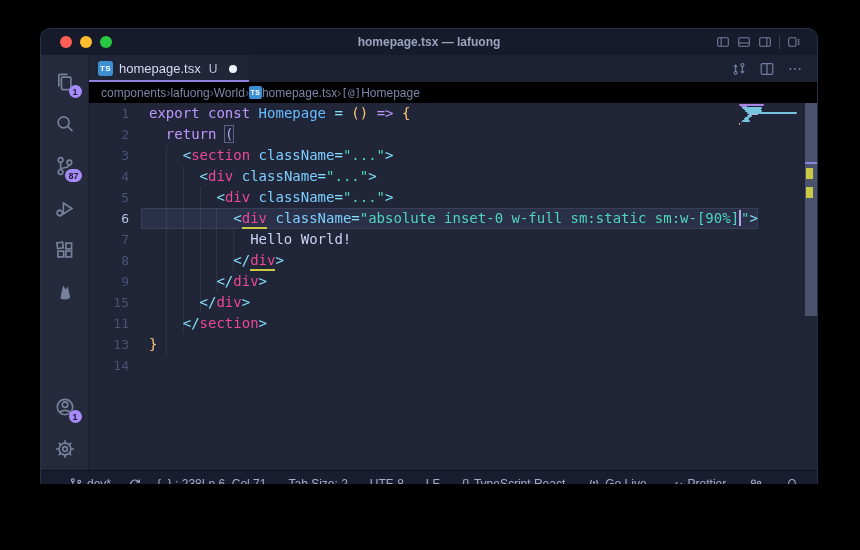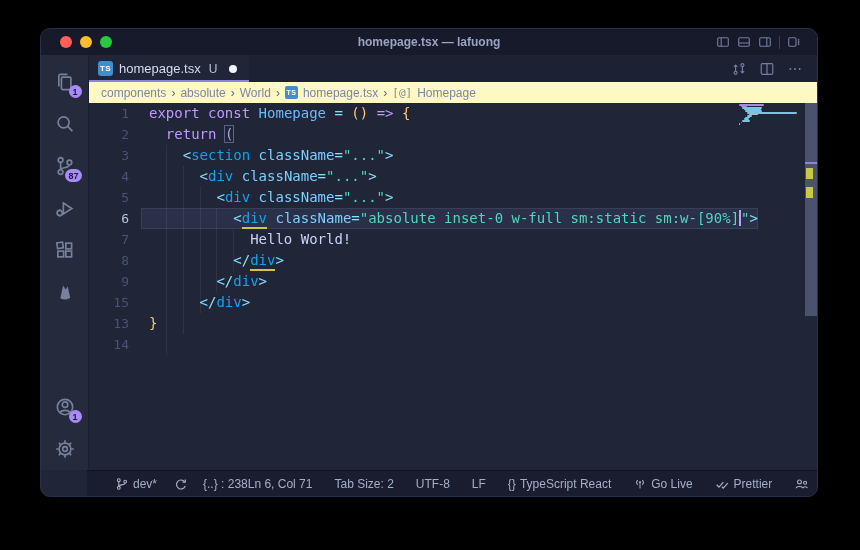--- a/index.html
+++ b/index.html
@@ -1,16 +1,16 @@
 <!DOCTYPE html>
 <html><head>
 <meta charset="utf-8">
 <style>
   html,body{margin:0;padding:0;background:#000;}
-  .stage{position:relative;width:860px;height:550px;background:#000;overflow:hidden;
+  .stage{position:relative;width:860px;height:484px;background:#000;overflow:hidden;
          font-family:"Liberation Sans",sans-serif;-webkit-font-smoothing:antialiased;}
   .window{position:absolute;left:40px;top:28px;width:778px;height:469px;
           background:#202537;border-radius:10px;overflow:hidden;
           box-shadow:0 18px 50px rgba(0,0,0,.6);border:1px solid #2a3048;
           display:flex;flex-direction:column;box-sizing:border-box;}
   
   .titlebar{height:26px;flex:0 0 26px;background:#161a2a;display:flex;align-items:center;position:relative;}
   .traffic{display:flex;gap:8px;margin-left:19px;}
   .tl{width:12px;height:12px;border-radius:50%;}
   .tl.red{background:#ff5f57}.tl.yellow{background:#febc2e}.tl.green{background:#28c840}
@@ -30,53 +30,53 @@
   .tabbar{height:27px;flex:0 0 27px;background:#1c2133;display:flex;align-items:stretch;position:relative;}
   .tab{display:flex;align-items:center;gap:6px;padding:0 12px 0 9px;background:#202537;position:relative;cursor:pointer;}
   .tab:after{content:"";position:absolute;left:0;right:0;bottom:0;height:2px;background:#8d83dc;}
   .ts-chip{width:15px;height:15px;border-radius:3px;background:#3d8fd1;color:#fff;font-size:8px;font-weight:700;
            display:flex;align-items:center;justify-content:center;letter-spacing:.3px;}
   .tab-label{font-size:13px;color:#d5dbf0;}
   .tab-git{font-size:12px;color:#b9c1dd;margin-left:2px;}
   .dirty-dot{width:8px;height:8px;border-radius:50%;background:#f2f4fb;margin-left:6px;}
   .ed-actions{position:absolute;right:14px;top:0;height:27px;display:flex;align-items:center;gap:12px;}
   
-  .breadcrumbs{height:21px;flex:0 0 21px;background:#fef9c3;display:flex;align-items:center;
-               padding-left:12px;font-size:12px;color:#7c86a8;gap:5px;}
+  .breadcrumbs{height:21px;flex:0 0 21px;background:#000000;display:flex;align-items:center;
+               padding-left:12px;font-size:12px;color:#7c86a8;}
   .crumb{cursor:pointer;}
   .crumb-sep{color:#5a6484;font-size:12px;}
   .ts-chip.small{width:13px;height:13px;font-size:7px;border-radius:2px;}
   .symbol-glyph{font-family:"DejaVu Sans Mono",monospace;font-size:11px;color:#7e88ab;}
   
   .editor{flex:1;position:relative;background:#202537;overflow:hidden;
           font-family:"DejaVu Sans Mono",monospace;font-size:14px;line-height:21px;}
   .code-lines{position:absolute;left:0;top:0;right:80px;}
   .code-line{display:flex;height:21px;}
   .gutter{flex:0 0 52px;text-align:right;padding-right:12px;box-sizing:border-box;color:#4a5273;font-size:13px;cursor:pointer;}
   .code-line.current .gutter{color:#b8c1e3;}
   .line-content{flex:1;white-space:pre;color:#c8d3f5;}
   .code-line.current .line-content{background:rgba(90,102,150,.18);box-shadow:inset 0 0 0 1px rgba(132,142,192,.16);}
   .line-content{padding-left:8px;}
-  .kw{color:#c099ff}.comp{color:#65bcff}.punct{color:#86e1fc}.tag{color:#0ea5e9}
+  .kw{color:#c099ff}.comp{color:#65bcff}.punct{color:#86e1fc}.tag{color:#ec4899}
   .attr{color:#7dcfff}.str{color:#4fd6be}.ybr{color:#ffc777}.fg{color:#c8d3f5}
   .pink{color:#d86ec0}.lav{color:#b0a7e8}
   .tag-underline{border-bottom:2px solid #c9c946;padding-bottom:1px;}
   .bracket-box{box-shadow:0 0 0 1px #5a6285;}
   .cursor{display:inline-block;width:0;height:16px;border-left:2px solid #b4a7f0;vertical-align:-3px;}
   .indent-guide{position:absolute;width:1px;background:rgba(255,255,255,.07);}
   
   .minimap{position:absolute;left:650px;top:0;width:64px;bottom:0;cursor:pointer;}
   .mm-row{position:absolute;height:1.6px;border-radius:1px;opacity:.85;}
   .scrollbar{position:absolute;left:716px;width:12px;top:0;bottom:0;}
   .sb-thumb{position:absolute;left:0;top:-5px;width:12px;height:218px;background:rgba(121,132,168,.48);cursor:pointer;}
   .sb-cursorline{position:absolute;left:0;top:59px;width:12px;height:2px;background:#8d83dc;}
   .sb-marker{position:absolute;left:1px;width:7px;height:11px;background:#c9c946;}
   
   .statusbar{height:26px;flex:0 0 26px;background:#191d2f;border-top:1px solid #10131f;
-             display:flex;align-items:center;font-size:12px;color:#a5aec8;padding:0 28px;box-sizing:border-box;margin-left:46px;}
+             display:flex;align-items:center;font-size:12px;color:#a5aec8;padding:0 28px;box-sizing:border-box;}
   .sb-group{display:flex;align-items:center;gap:16px;}
   .sb-group.right{margin-left:auto;gap:22px;}
   .sb-item{display:flex;align-items:center;gap:4px;cursor:pointer;white-space:nowrap;}
   .icon{display:inline-flex;align-items:center;justify-content:center;}
   svg{display:block;}
 </style>
 </head>
 <body>
 
 <div class="stage">
@@ -240,21 +240,21 @@
                   <circle cx="8" cy="8" r="1"></circle>
                   <circle cx="12.6" cy="8" r="1"></circle>
                 </svg>
             </span>
           </div>
         </div>
 
         <div class="breadcrumbs">
           <span class="crumb">components</span>
           <span class="crumb-sep">›</span>
-          <span class="crumb">absolute</span>
+          <span class="crumb">lafuong</span>
           <span class="crumb-sep">›</span>
           <span class="crumb">World</span>
           <span class="crumb-sep">›</span>
           <span class="ts-chip small">TS</span>
           <span class="crumb">homepage.tsx</span>
           <span class="crumb-sep">›</span>
           <span class="symbol-glyph">[@]</span>
           <span class="crumb">Homepage</span>
         </div>
 
@@ -292,20 +292,24 @@
                 <div class="gutter">8</div>
                 <div class="line-content"><span class="fg">          </span><span class="punct">&lt;/</span><span class="tag tag-underline">div</span><span class="punct">&gt;</span></div>
               </div>
               <div class="code-line">
                 <div class="gutter">9</div>
                 <div class="line-content"><span class="fg">        </span><span class="punct">&lt;/</span><span class="tag">div</span><span class="punct">&gt;</span></div>
               </div>
               <div class="code-line">
                 <div class="gutter">15</div>
                 <div class="line-content"><span class="fg">      </span><span class="punct">&lt;/</span><span class="tag">div</span><span class="punct">&gt;</span></div>
+              </div>
+              <div class="code-line">
+                <div class="gutter">11</div>
+                <div class="line-content"><span class="fg">    </span><span class="punct">&lt;/</span><span class="tag">section</span><span class="punct">&gt;</span></div>
               </div>
               <div class="code-line">
                 <div class="gutter">13</div>
                 <div class="line-content"><span class="ybr">}</span></div>
               </div>
               <div class="code-line">
                 <div class="gutter">14</div>
                 <div class="line-content"></div>
               </div>
             </div>

